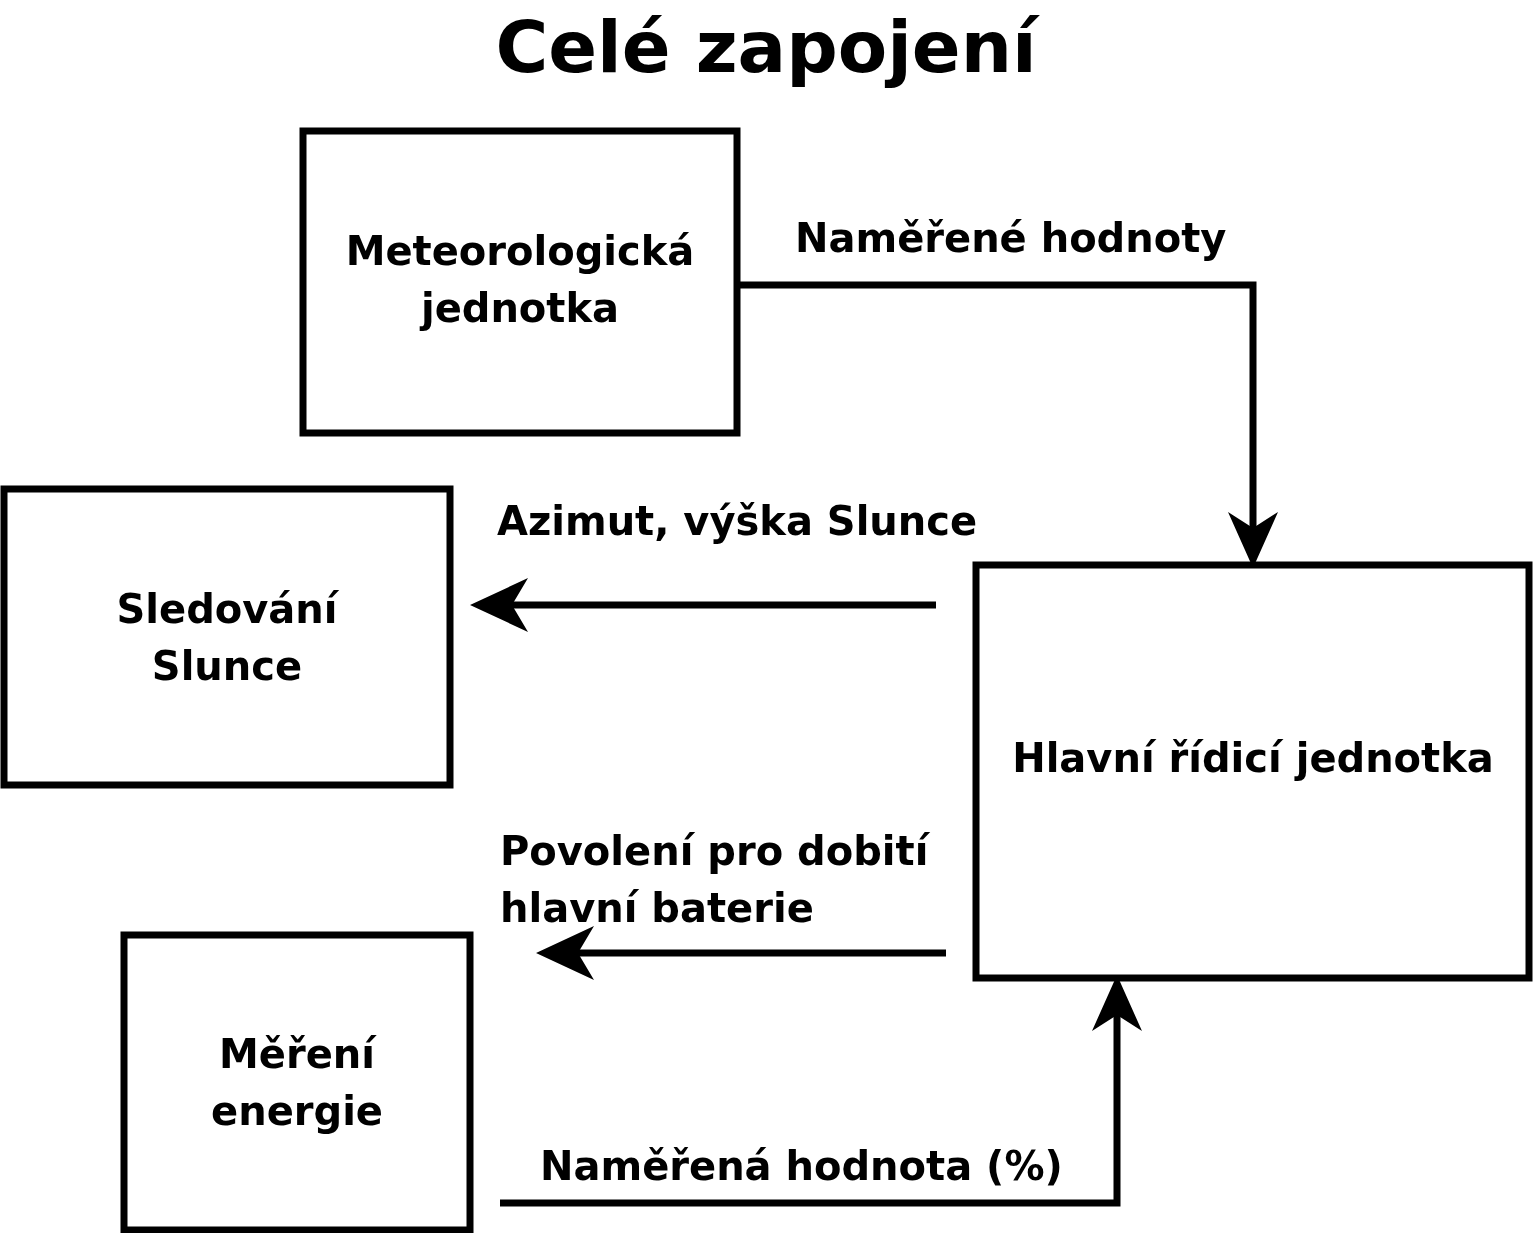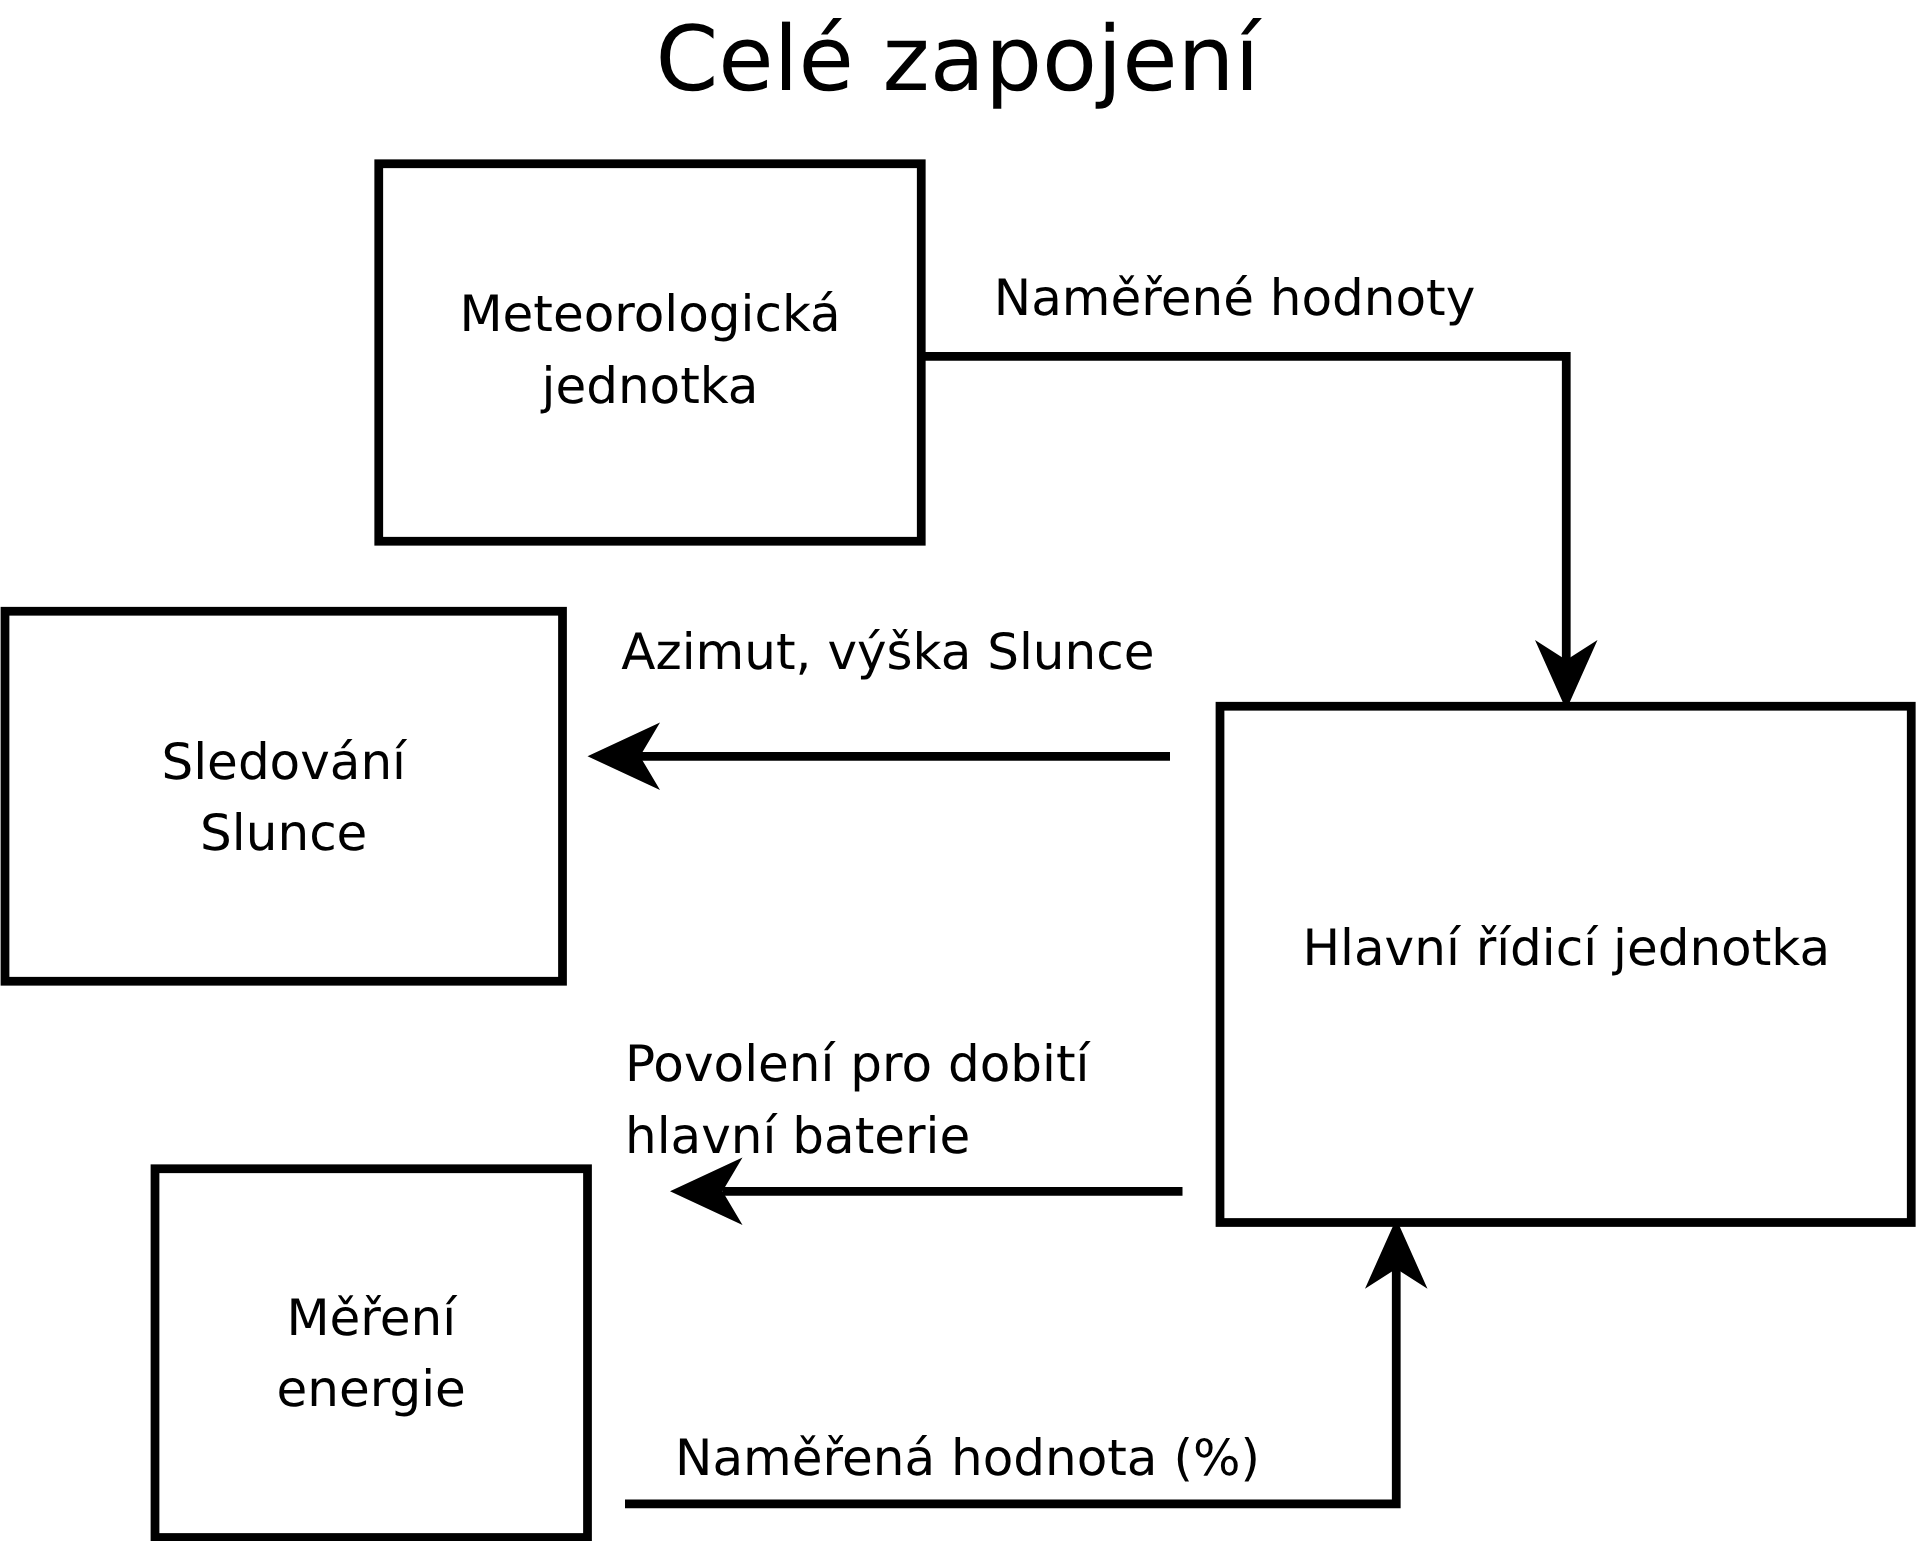--- a/index.html
+++ b/index.html
@@ -7,20 +7,21 @@
     padding: 0;
     background: #ffffff;
   }
   #page {
     position: relative;
     width: 1533px;
     height: 1233px;
     background: #ffffff;
     overflow: hidden;
     font-family: "DejaVu Sans", sans-serif;
+    font-weight: bold;
   }
   svg.diagram {
     position: absolute;
     top: 0;
     left: 0;
     width: 1533px;
     height: 1233px;
   }
   .box-rect {
     fill: #ffffff;

